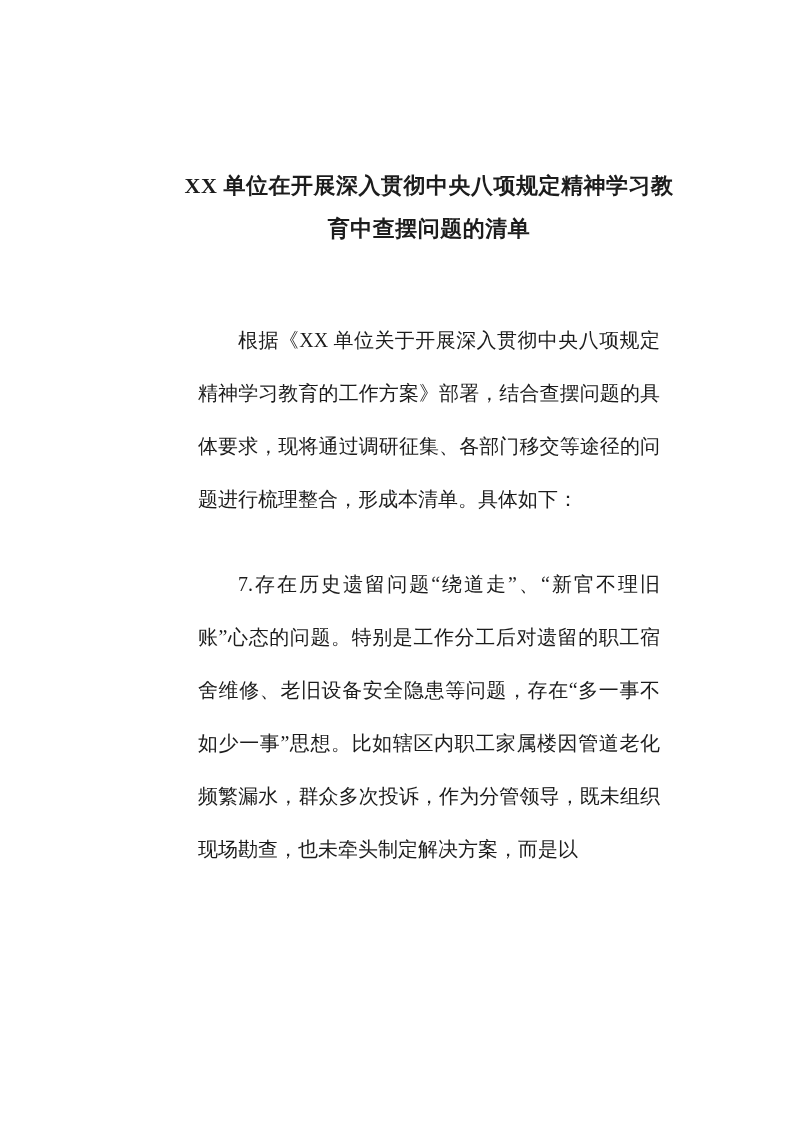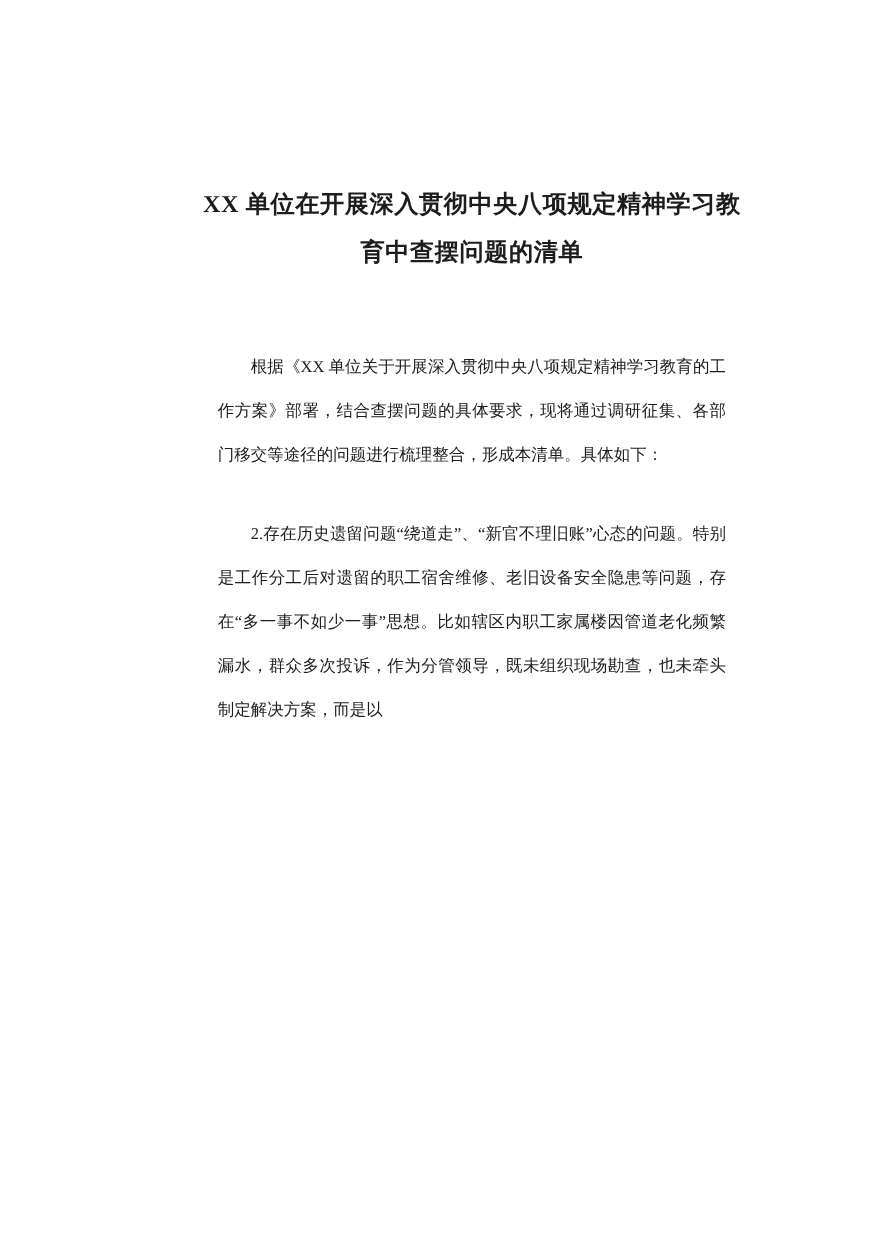--- a/index.html
+++ b/index.html
@@ -30,22 +30,22 @@
   .doc-date {
     margin-top: 22px;
     font-size: 21px;
     line-height: 43px;
     text-align: center;
   }
   .doc-body {
     margin-top: 16px;
   }
   .doc-body p {
-    font-size: 15px;
-    line-height: 40px;
+    font-size: 20px;
+    line-height: 53px;
     text-align: justify;
     text-indent: 2em;
     word-break: break-all;
   }
   .section-heading {
     font-size: 21px;
     line-height: 41.6px;
     text-indent: 2em;
   }
 </style>
@@ -57,17 +57,17 @@
 
     <h1 class="doc-title">XX 单位在开展深入贯彻中央八项规定精神学习教育中查摆问题的清单</h1>
 
 
     <div class="doc-body">
 
       <p>根据《XX 单位关于开展深入贯彻中央八项规定精神学习教育的工作方案》部署，结合查摆问题的具体要求，现将通过调研征集、各部门移交等途径的问题进行梳理整合，形成本清单。具体如下：</p>
 
 
 
-      <p>2.存在历史遗留问题“绕道走”、“新官不理旧账”心态的问题。特别是工作分工后对遗留的职工宿舍维修、老旧设备安全隐患等问题，存在“多一事不如少一事”思想。比如辖区内职工家属楼因管道老化频繁漏水，群众多次投诉，作为分管领导，既未组织现场勘查，也未牵头制定解决方案，而是以</p>
+      <p>7.存在历史遗留问题“绕道走”、“新官不理旧账”心态的问题。特别是工作分工后对遗留的职工宿舍维修、老旧设备安全隐患等问题，存在“多一事不如少一事”思想。比如辖区内职工家属楼因管道老化频繁漏水，群众多次投诉，作为分管领导，既未组织现场勘查，也未牵头制定解决方案，而是以</p>
 
     </div>
   </div>
 </div>
 
 </body></html>

